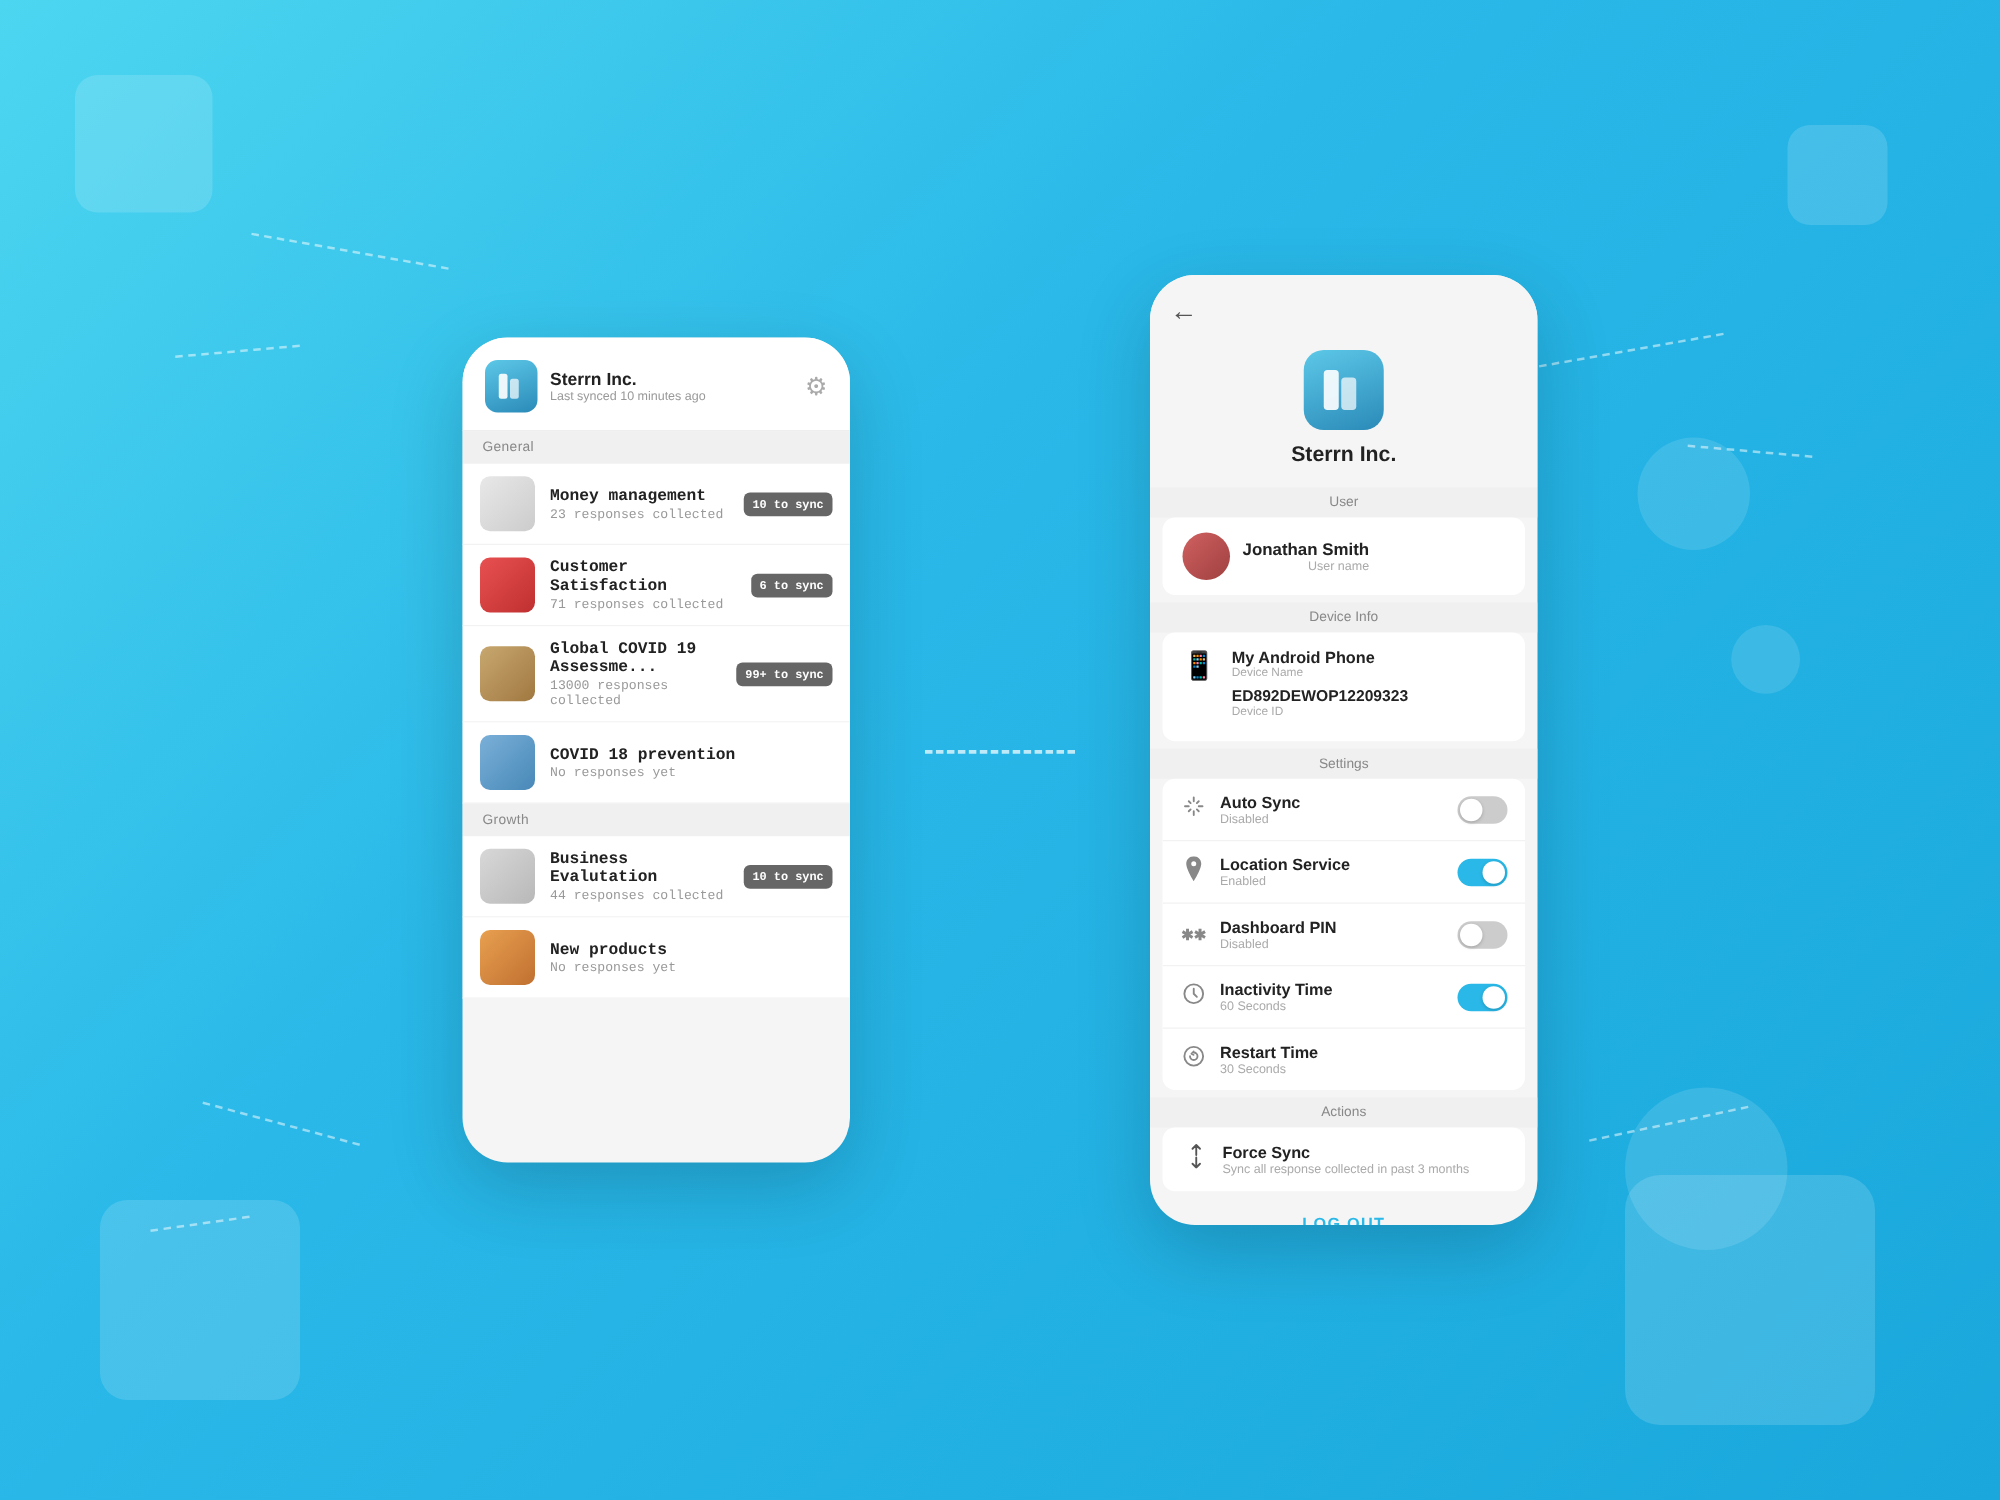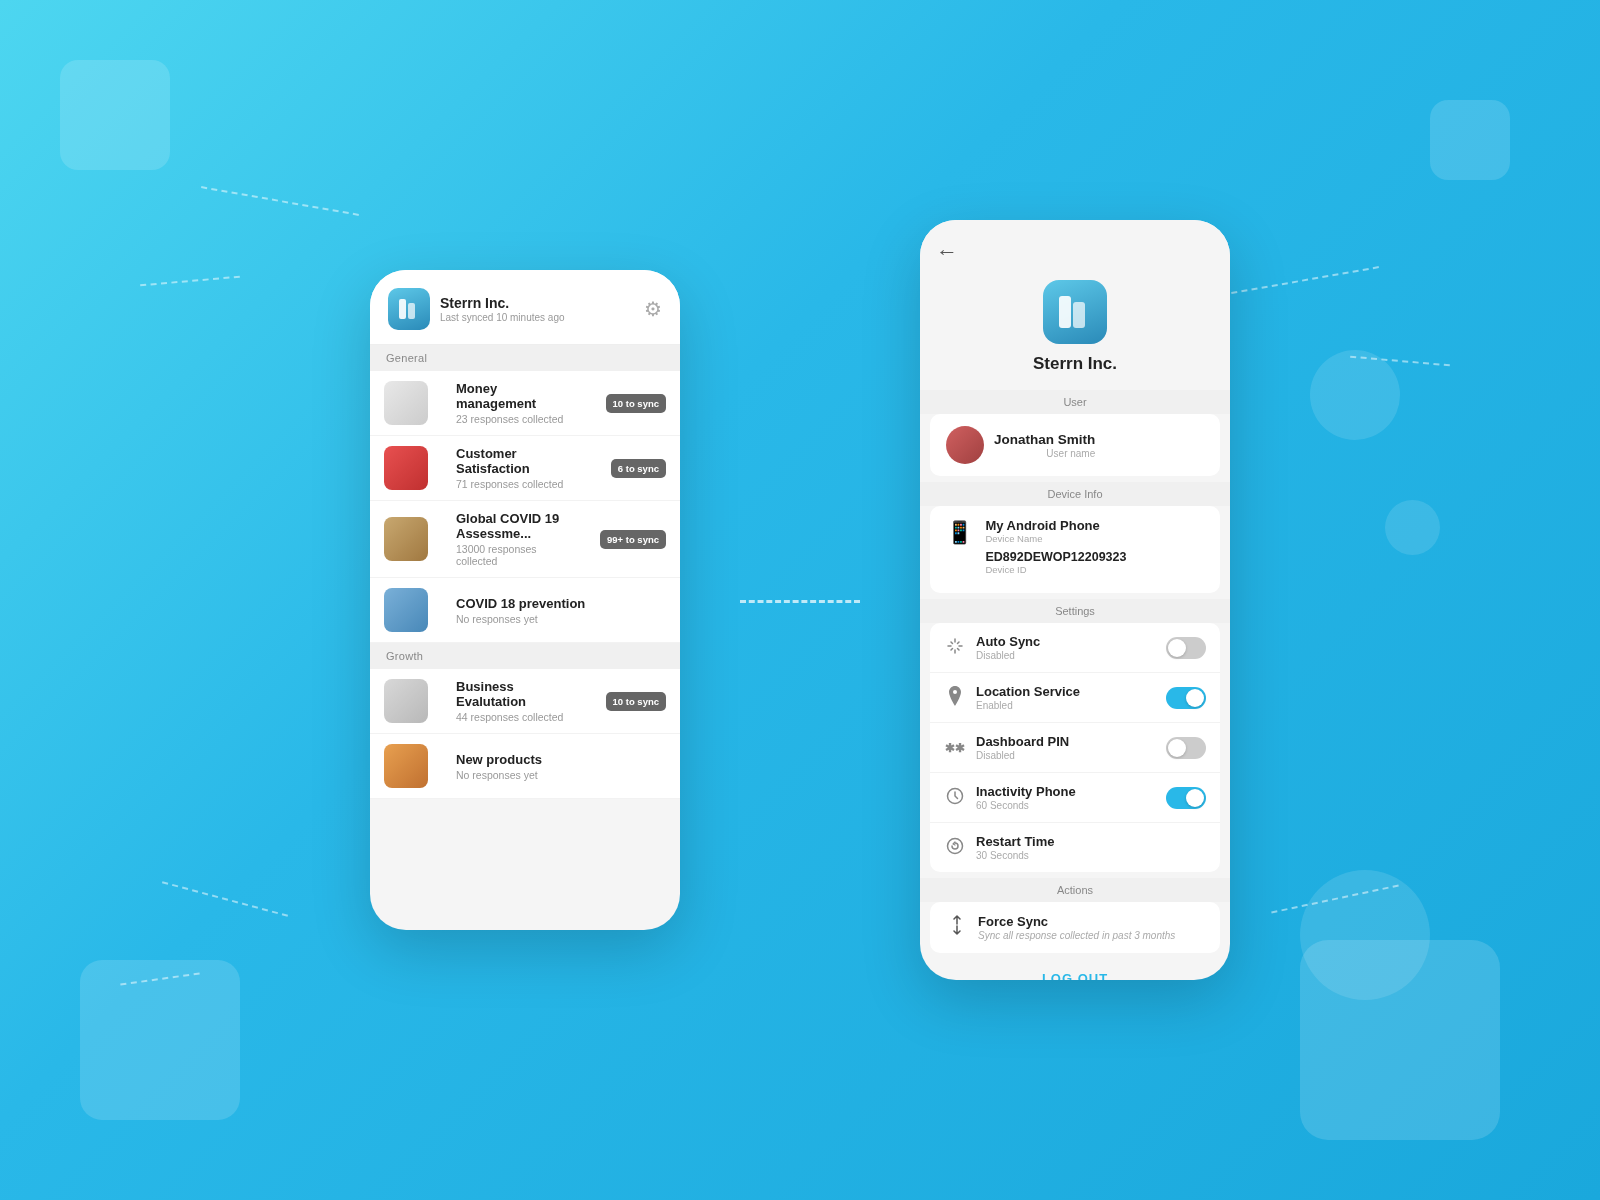--- a/index.html
+++ b/index.html
@@ -87,21 +87,22 @@
       font-weight: 500;
       letter-spacing: 0.3px;
     }
 
     .survey-item {
       background: #fff;
       display: flex;
       align-items: center;
       padding: 10px 14px;
       border-bottom: 1px solid #f2f2f2;
-      gap: 28px;
+      gap: 12px;
+      font-family: Liberation Mono, monospace;
     }
     .survey-thumb {
       width: 44px;
       height: 44px;
       border-radius: 8px;
       flex-shrink: 0;
       overflow: hidden;
       background: #ddd;
     }
     .survey-thumb-money { background: linear-gradient(135deg, #e8e8e8, #ccc); }
@@ -247,21 +248,21 @@
 
     .actions-card {
       background: #fff;
       border-radius: 10px;
       margin: 0 10px 6px;
       padding: 12px 16px;
     }
     .action-row { display: flex; align-items: center; gap: 10px; }
     .action-icon { font-size: 18px; color: #555; width: 22px; text-align: center; }
     .action-name { font-size: 13px; font-weight: 600; color: #222; }
-    .action-desc { font-size: 10px; color: #aaa; margin-top: 1px; font-style: italic; }
+    .action-desc { font-size: 10px; color: #aaa; margin-top: 1px; }
 
     .logout-btn {
       text-align: center;
       padding: 12px;
       color: #29b8e8;
       font-size: 13px;
       font-weight: 700;
       letter-spacing: 1px;
       cursor: pointer;
     }
@@ -456,21 +457,21 @@
       </div>
 
       <div class="setting-row">
         <div class="setting-icon">
           <svg width="18" height="18" viewBox="0 0 18 18" fill="none">
             <circle cx="9" cy="9" r="7.5" stroke="#888" stroke-width="1.5"></circle>
             <path d="M9 5v4l2.5 2.5" stroke="#888" stroke-width="1.5" stroke-linecap="round"></path>
           </svg>
         </div>
         <div class="setting-text">
-          <div class="setting-name">Inactivity Phone</div>
+          <div class="setting-name">Inactivity Time</div>
           <div class="setting-status">60 Seconds</div>
         </div>
         <div class="toggle toggle-on">
           <div class="toggle-knob"></div>
         </div>
       </div>
 
       <div class="setting-row">
         <div class="setting-icon">
           <svg width="18" height="18" viewBox="0 0 18 18" fill="none">

